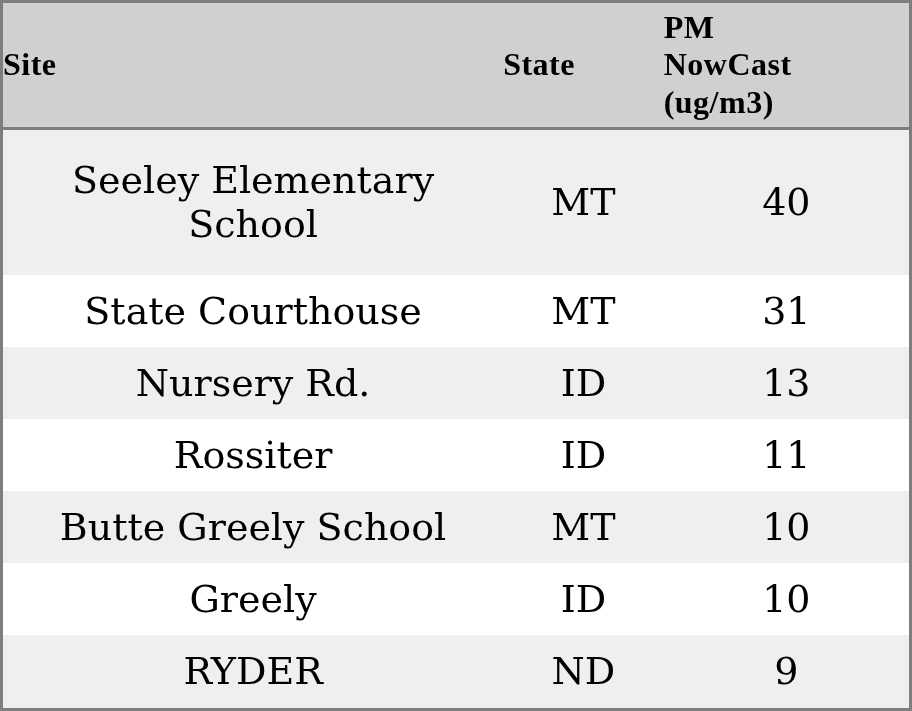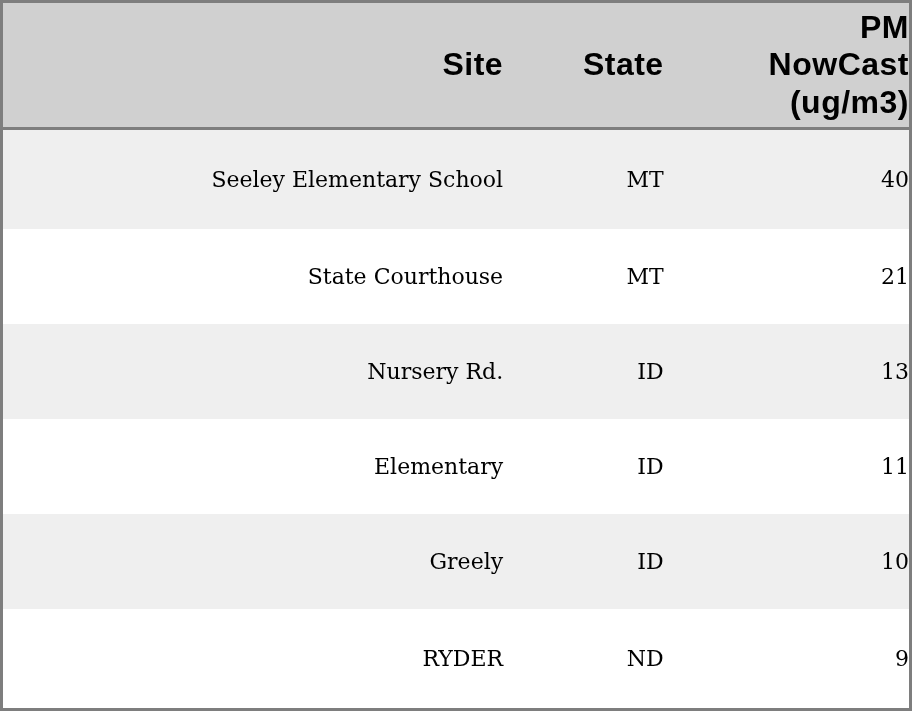--- a/index.html
+++ b/index.html
@@ -22,36 +22,36 @@
   }
   col.col-site  { width: 500px; }
   col.col-state { width: 160px; }
   col.col-pm    { width: 246px; }
   thead tr {
     height: 127px;
   }
   th {
     background: var(--header-bg, #d0d0d0);
     border-bottom: 3px solid var(--border, #7e7e7e);
-    font-family: Liberation Sans, sans-serif;
+    font-family: Liberation Serif, serif;
     font-weight: bold;
     font-size: 32px;
     line-height: 1.16;
     letter-spacing: 0.5px;
-    text-align: right;
+    text-align: left;
     vertical-align: middle;
     padding: 0;
   }
   .pm-head {
     display: inline-block;
     max-width: 178px;
   }
   td {
-    font-size: 22px;
-    text-align: right;
+    font-size: 38px;
+    text-align: center;
     vertical-align: middle;
     padding: 0;
   }
   tbody tr { background: var(--row-even-bg, #ffffff); }
   tbody tr:nth-child(odd) { background: var(--row-odd-bg, #efefef); }
 </style>
 </head>
 <body>
 
 <table class="pm-table">
@@ -75,31 +75,36 @@
   </thead>
   <tbody>
       <tr>
     <td>Seeley Elementary School</td>
     <td>MT</td>
     <td>40</td>
   </tr>
       <tr>
     <td>State Courthouse</td>
     <td>MT</td>
-    <td>21</td>
+    <td>31</td>
   </tr>
       <tr>
     <td>Nursery Rd.</td>
     <td>ID</td>
     <td>13</td>
   </tr>
       <tr>
-    <td>Elementary</td>
+    <td>Rossiter</td>
     <td>ID</td>
     <td>11</td>
+  </tr>
+      <tr>
+    <td>Butte Greely School</td>
+    <td>MT</td>
+    <td>10</td>
   </tr>
       <tr>
     <td>Greely</td>
     <td>ID</td>
     <td>10</td>
   </tr>
       <tr>
     <td>RYDER</td>
     <td>ND</td>
     <td>9</td>

